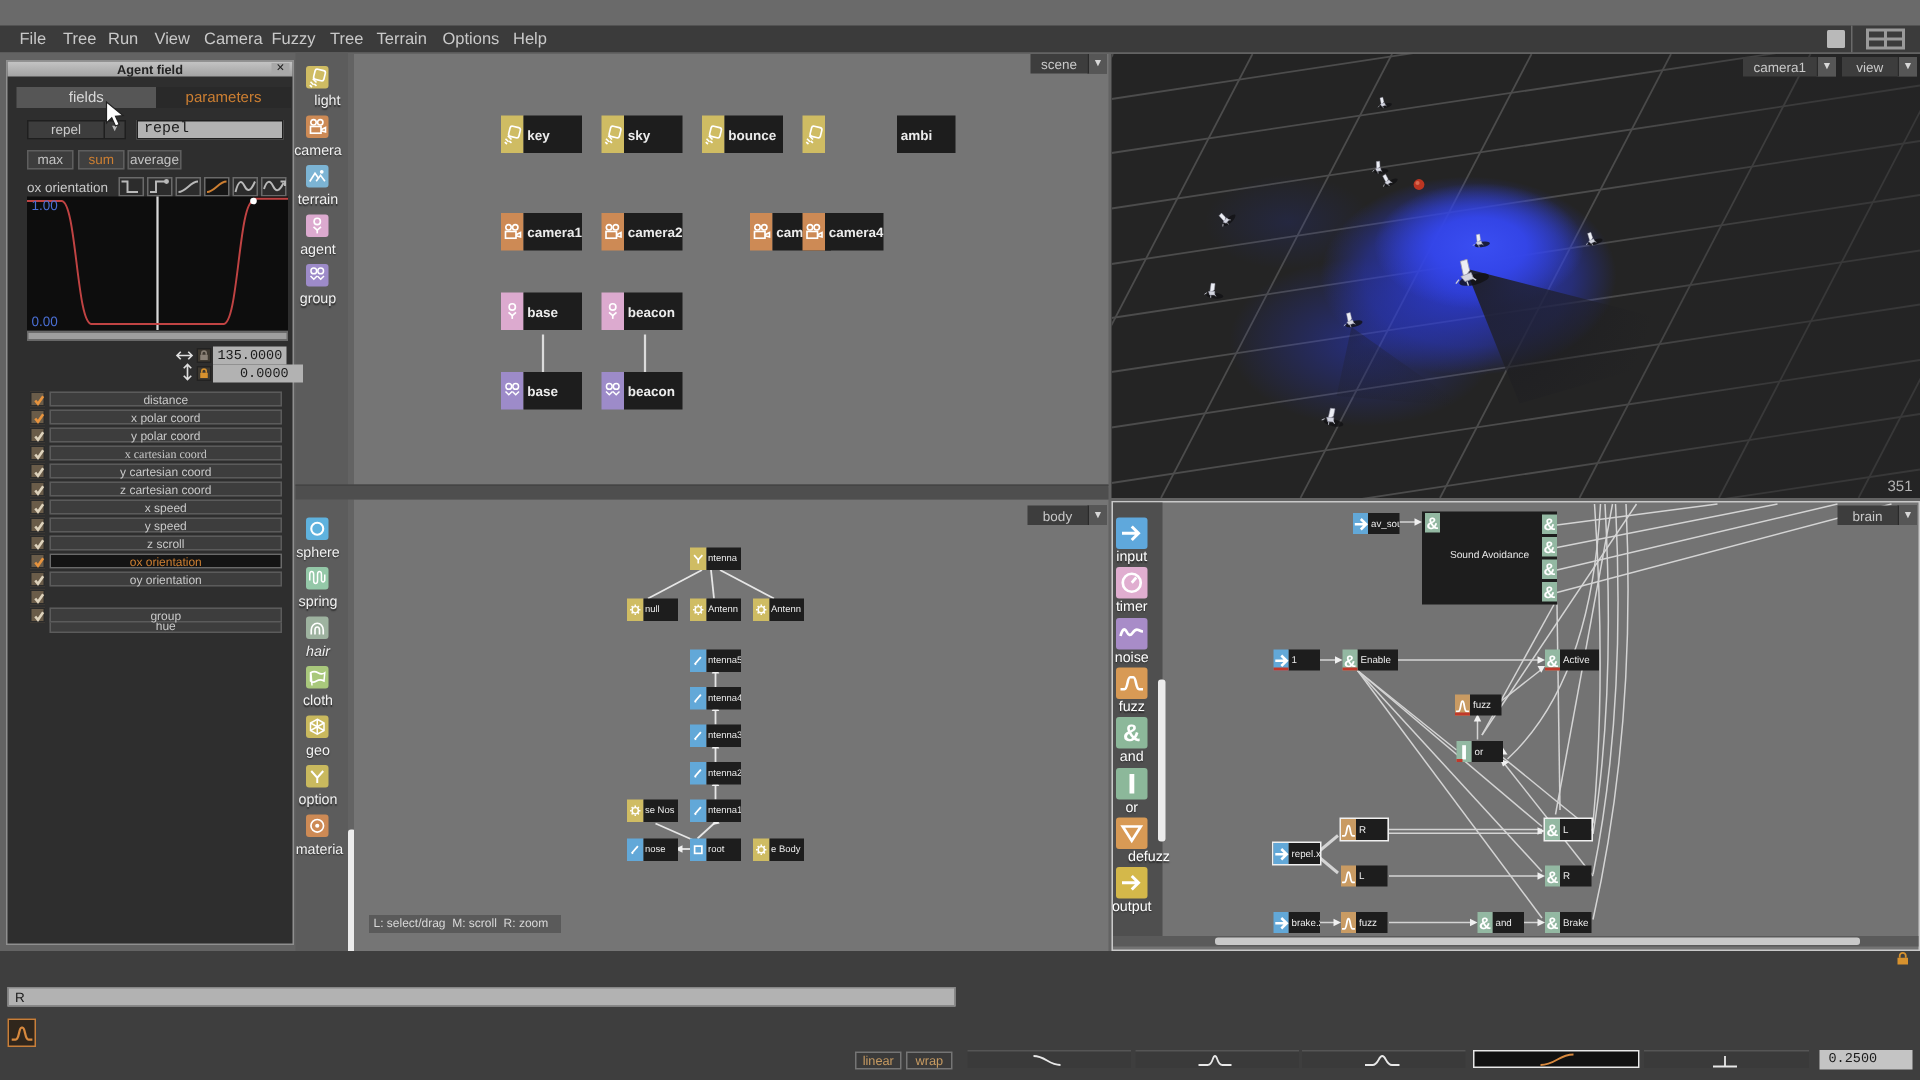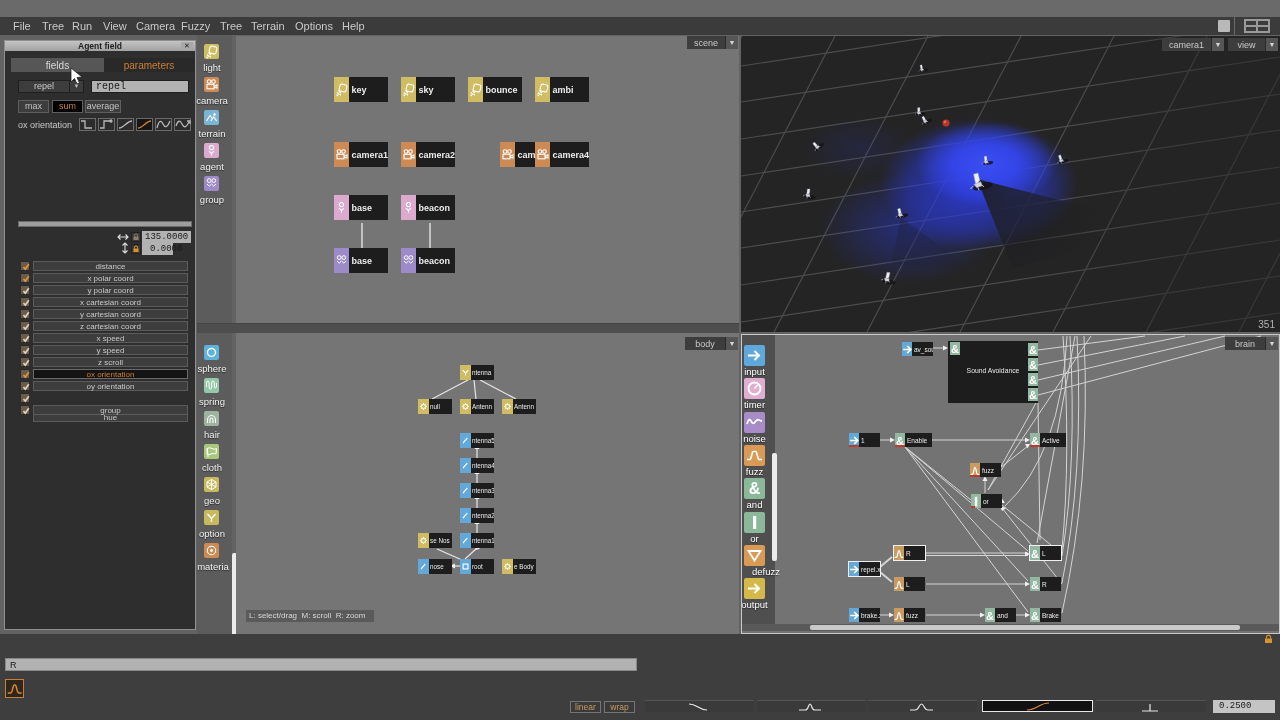--- a/index.html
+++ b/index.html
@@ -106,21 +106,21 @@
 
     <div class="ticon ic-yellow" style="left:204px;top:9px;">
       <svg width="13" height="13" viewBox="0 0 13 13">
           <g stroke="#fff" fill="none" stroke-width="1.1">
             <rect x="4.5" y="1.5" width="7" height="7" rx="1.5" transform="rotate(14 8 5)"></rect>
             <path d="M3.5 7.5 L6 10"></path>
             <path d="M2 9.5 L4 11.5 M4.5 11 L6 12.2 M1.5 11.8 L3 13"></path>
           </g>
         </svg>
     </div>
-      <div class="tlabel" style="left:197px;top:27px;width:30px;text-align:center;">light</div>
+      <div class="tlabel" style="left:197px;top:27px;width:30px;text-align:right;">light</div>
     <div class="ticon ic-orange" style="left:204px;top:42px;">
       <svg width="13" height="13" viewBox="0 0 13 13">
           <g stroke="#fff" fill="none" stroke-width="1.1">
             <circle cx="4" cy="3.5" r="1.8"></circle>
             <circle cx="8.5" cy="3.5" r="1.8"></circle>
             <rect x="2" y="6.3" width="7" height="4.5"></rect>
             <path d="M9 8.5 L12 7 L12 10 L9 9.2"></path>
           </g>
         </svg>
     </div>
@@ -167,21 +167,21 @@
       <svg width="13" height="13" viewBox="0 0 13 13">
           <path d="M1.5 4 v4 M1.5 4 a1.3 2 0 0 1 2.6 0 v4 a1.3 2 0 0 0 2.6 0 v-4 a1.3 2 0 0 1 2.6 0 v4 a1.3 2 0 0 0 2.2 0 v-4" stroke="#fff" fill="none" stroke-width="1"></path>
         </svg>
     </div>
       <div class="tlabel" style="left:195px;top:361px;width:34px;text-align:center;">spring</div>
     <div class="ticon" style="left:204px;top:376px;background:#9eb3a0;">
       <svg width="13" height="13" viewBox="0 0 13 13">
           <path d="M2.5 11 v-3 a4 4.5 0 0 1 8 0 v3 M5 11 v-3 a1.5 2 0 0 1 3 0 v3" stroke="#fff" fill="none" stroke-width="1.1"></path>
         </svg>
     </div>
-      <div class="tlabel" style="left:197px;top:394px;width:30px;text-align:center;">hair</div>
+      <div class="tlabel" style="left:197px;top:394px;width:30px;text-align:center;font-style:italic;">hair</div>
     <div class="ticon" style="left:204px;top:409px;background:#a9c87c;">
       <svg width="13" height="13" viewBox="0 0 13 13">
           <path d="M2 3.5 Q4.5 2 7 3.5 T11.5 3.5 L11 9 Q8.5 7.5 6 9 T2 9 Z M2.3 3.5 L3 12" stroke="#fff" fill="none" stroke-width="1"></path>
         </svg>
     </div>
       <div class="tlabel" style="left:196px;top:427px;width:32px;text-align:center;">cloth</div>
     <div class="ticon" style="left:204px;top:442px;background:#c9b95e;">
       <svg width="13" height="13" viewBox="0 0 13 13">
           <g stroke="#fff" fill="none" stroke-width="1">
             <path d="M6.5 1.5 L11 4 V9 L6.5 11.5 L2 9 V4 Z"></path>
@@ -241,21 +241,21 @@
           <svg width="13" height="13" viewBox="0 0 13 13">
             <g stroke="#fff" fill="none" stroke-width="1.1">
               <rect x="4.5" y="1.5" width="7" height="7" rx="1.5" transform="rotate(14 8 5)"></rect>
               <path d="M3.5 7.5 L6 10"></path>
               <path d="M2 9.5 L4 11.5 M4.5 11 L6 12.2 M1.5 11.8 L3 13"></path>
             </g>
           </svg>
         </div>
         <div class="lb">bounce</div>
       </div>
-    <div class="node snode" style="left:535px;top:42px;">
+    <div class="node snode" style="left:535px;top:42px;gap:48px;">
         <div class="ic ic-yellow">
           <svg width="13" height="13" viewBox="0 0 13 13">
             <g stroke="#fff" fill="none" stroke-width="1.1">
               <rect x="4.5" y="1.5" width="7" height="7" rx="1.5" transform="rotate(14 8 5)"></rect>
               <path d="M3.5 7.5 L6 10"></path>
               <path d="M2 9.5 L4 11.5 M4.5 11 L6 12.2 M1.5 11.8 L3 13"></path>
             </g>
           </svg>
         </div>
         <div class="lb">ambi</div>
@@ -919,21 +919,21 @@
     <div class="tab" style="left:99px;width:90px;background:#292929;color:#cd7f32;">parameters</div>
 
     <div style="position:absolute;left:13px;top:39px;width:66px;height:13px;background:#3d3d3d;border:1px solid #1f1f1f;display:flex;">
       <div style="flex:1;color:#c9c9c9;font-size:9px;text-align:center;line-height:11px;">repel</div>
       <div style="width:14px;border-left:1px solid #1f1f1f;color:#b9b9b9;font-size:6px;text-align:center;line-height:11px;">▼</div>
     </div>
 
     <div class="mono" style="position:absolute;left:86px;top:39px;width:98px;height:13px;background:#b2b2b2;border:1px solid #1f1f1f;color:#1a1a1a;font-size:10px;line-height:11px;padding-left:4px;">repel</div>
 
     <div style="position:absolute;left:13px;top:59px;width:31px;height:13px;background:#3d3d3d;border:1px solid #5e5e5e;color:#c3c3c3;font-size:9px;text-align:center;line-height:11px;">max</div>
-    <div style="position:absolute;left:47px;top:59px;width:31px;height:13px;background:#000000;border:1px solid #5e5e5e;color:#cd7f32;font-size:9px;text-align:center;line-height:11px;">sum</div>
+    <div style="position:absolute;left:47px;top:59px;width:31px;height:13px;background:#404040;border:1px solid #5e5e5e;color:#cd7f32;font-size:9px;text-align:center;line-height:11px;">sum</div>
     <div style="position:absolute;left:80px;top:59px;width:36px;height:13px;background:#3d3d3d;border:1px solid #5e5e5e;color:#c3c3c3;font-size:9px;text-align:center;line-height:11px;">average</div>
 
     <div style="position:absolute;left:13px;top:79px;color:#c9c9c9;font-size:9px;">ox orientation</div>
     <svg style="left:74px;top:77px;" width="114" height="13">
       <g fill="none" stroke="#b9b9b9" stroke-width="1.3">
         <rect x="0.5" y="0.5" width="16" height="12" fill="#2c2c2c" stroke="#6a6a6a" stroke-width="1"></rect>
         <path d="M2 3 h4 v7 h7"></path>
         <rect x="19.5" y="0.5" width="16" height="12" fill="#2c2c2c" stroke="#6a6a6a" stroke-width="1"></rect>
         <path d="M21 10 h4 v-7 h6"></path>
           <circle cx="32" cy="3" r="1" fill="#b9b9b9"></circle>
@@ -941,20 +941,30 @@
         <path d="M40 10 C45 10 48 3 53 3"></path>
         <rect x="57.5" y="0.5" width="16" height="12" fill="#161616" stroke="#6a6a6a" stroke-width="1"></rect>
         <path d="M59 10 C64 10 67 3 72 3" stroke="#cd7f32"></path>
         <rect x="76.5" y="0.5" width="16" height="12" fill="#2c2c2c" stroke="#6a6a6a" stroke-width="1"></rect>
         <path d="M78 10 C80 2 82 2 84 6 C86 10 88 10 91 3"></path>
         <rect x="95.5" y="0.5" width="16" height="12" fill="#2c2c2c" stroke="#6a6a6a" stroke-width="1"></rect>
         <path d="M97 8 C99 2 101 2 103 6 C105 10 107 10 110 4 M108 3 l3 0 l0 3"></path>
       </g>
     </svg>
 
+    <div style="position:absolute;left:13px;top:90px;width:174px;height:89px;background:#0d0d0d;">
+      <svg style="left:0;top:0;" width="174" height="89">
+        <line x1="87" y1="0" x2="87" y2="89" stroke="#d8d8d8" stroke-width="1.5"></line>
+        <path d="M0 3 H23 C33 3 33 85 43 85 H131 C141 85 141 3 151 3" fill="none" stroke="#c04343" stroke-width="1.3"></path>
+        <path d="M151 1.5 H174" fill="none" stroke="#c04343" stroke-width="1.3"></path>
+        <circle cx="151" cy="3" r="2.2" fill="#fff"></circle>
+      </svg>
+      <div style="position:absolute;left:3px;top:1px;color:#4a6fd4;font-size:9px;">1.00</div>
+      <div style="position:absolute;left:3px;bottom:1px;color:#4a6fd4;font-size:9px;">0.00</div>
+    </div>
     <div style="position:absolute;left:13px;top:180px;width:174px;height:6px;background:#9e9e9e;border:1px solid #6a6a6a;"></div>
 
     <svg style="left:112px;top:192px;" width="12" height="8">
         <path d="M1 4 H11 M3.5 1.5 L1 4 L3.5 6.5 M8.5 1.5 L11 4 L8.5 6.5" stroke="#e0e0e0" stroke-width="1.1" fill="none"></path>
       </svg>
     <div style="position:absolute;left:126px;top:191px;width:10px;height:10px;background:#3e3930;border:1px solid #222;">
         <svg width="8" height="8" viewBox="0 0 8 8">
           <rect x="1.5" y="3.5" width="5" height="3.5" fill="#8a8176"></rect>
           <path d="M2.5 3.5 V2.5 a1.5 1.5 0 0 1 3 0 V3.5" stroke="#8a8176" fill="none" stroke-width="1"></path>
         </svg>
@@ -962,21 +972,21 @@
     <div class="mono" style="position:absolute;left:137px;top:190px;width:49px;height:12px;background:#b2b2b2;color:#1a1a1a;font-size:9px;line-height:12px;padding-left:3px;">135.0000</div>
     <svg style="left:116px;top:201px;" width="8" height="12">
         <path d="M4 1 V11 M1.5 3.5 L4 1 L6.5 3.5 M1.5 8.5 L4 11 L6.5 8.5" stroke="#e0e0e0" stroke-width="1.1" fill="none"></path>
       </svg>
     <div style="position:absolute;left:126px;top:203px;width:10px;height:10px;background:#3e3930;border:1px solid #222;">
         <svg width="8" height="8" viewBox="0 0 8 8">
           <rect x="1.5" y="3.5" width="5" height="3.5" fill="#d8922e"></rect>
           <path d="M2.5 3.5 V2.5 a1.5 1.5 0 0 1 3 0 V3.5" stroke="#d8922e" fill="none" stroke-width="1"></path>
         </svg>
       </div>
-    <div class="mono" style="position:absolute;left:137px;top:202px;width:31px;height:12px;background:#b2b2b2;color:#1a1a1a;font-size:9px;line-height:12px;padding-left:8px;">0.0000</div>
+    <div class="mono" style="position:absolute;left:137px;top:202px;width:60px;height:12px;background:#b2b2b2;color:#1a1a1a;font-size:9px;line-height:12px;padding-left:18px;">0.0000</div>
 
     <div class="fcheck" style="top:220px;">
         <svg width="8" height="8" viewBox="0 0 8 8" style="position:absolute;left:0.5px;top:0.5px;">
           <path d="M1.5 4 L3.3 6.2 L6.8 1.2" stroke="#e8943e" stroke-width="1.7" fill="none"></path>
         </svg>
       </div>
 <div class="fieldrow" style="top:220px;">distance</div>
 <div class="fcheck" style="top:232px;">
         <svg width="8" height="8" viewBox="0 0 8 8" style="position:absolute;left:0.5px;top:0.5px;">
           <path d="M1.5 4 L3.3 6.2 L6.8 1.2" stroke="#e8943e" stroke-width="1.7" fill="none"></path>
@@ -987,21 +997,21 @@
         <svg width="8" height="8" viewBox="0 0 8 8" style="position:absolute;left:0.5px;top:0.5px;">
           <path d="M1.5 4 L3.3 6.2 L6.8 1.2" stroke="#ded3bd" stroke-width="1.7" fill="none"></path>
         </svg>
       </div>
 <div class="fieldrow" style="top:244px;">y polar coord</div>
 <div class="fcheck" style="top:256px;">
         <svg width="8" height="8" viewBox="0 0 8 8" style="position:absolute;left:0.5px;top:0.5px;">
           <path d="M1.5 4 L3.3 6.2 L6.8 1.2" stroke="#ded3bd" stroke-width="1.7" fill="none"></path>
         </svg>
       </div>
-<div class="fieldrow" style="top:256px;">x cartesian coord</div>
+<div class="fieldrow" style="top:256px;font-family:Liberation Serif, serif;">x cartesian coord</div>
 <div class="fcheck" style="top:268px;">
         <svg width="8" height="8" viewBox="0 0 8 8" style="position:absolute;left:0.5px;top:0.5px;">
           <path d="M1.5 4 L3.3 6.2 L6.8 1.2" stroke="#ded3bd" stroke-width="1.7" fill="none"></path>
         </svg>
       </div>
 <div class="fieldrow" style="top:268px;">y cartesian coord</div>
 <div class="fcheck" style="top:280px;">
         <svg width="8" height="8" viewBox="0 0 8 8" style="position:absolute;left:0.5px;top:0.5px;">
           <path d="M1.5 4 L3.3 6.2 L6.8 1.2" stroke="#ded3bd" stroke-width="1.7" fill="none"></path>
         </svg>

